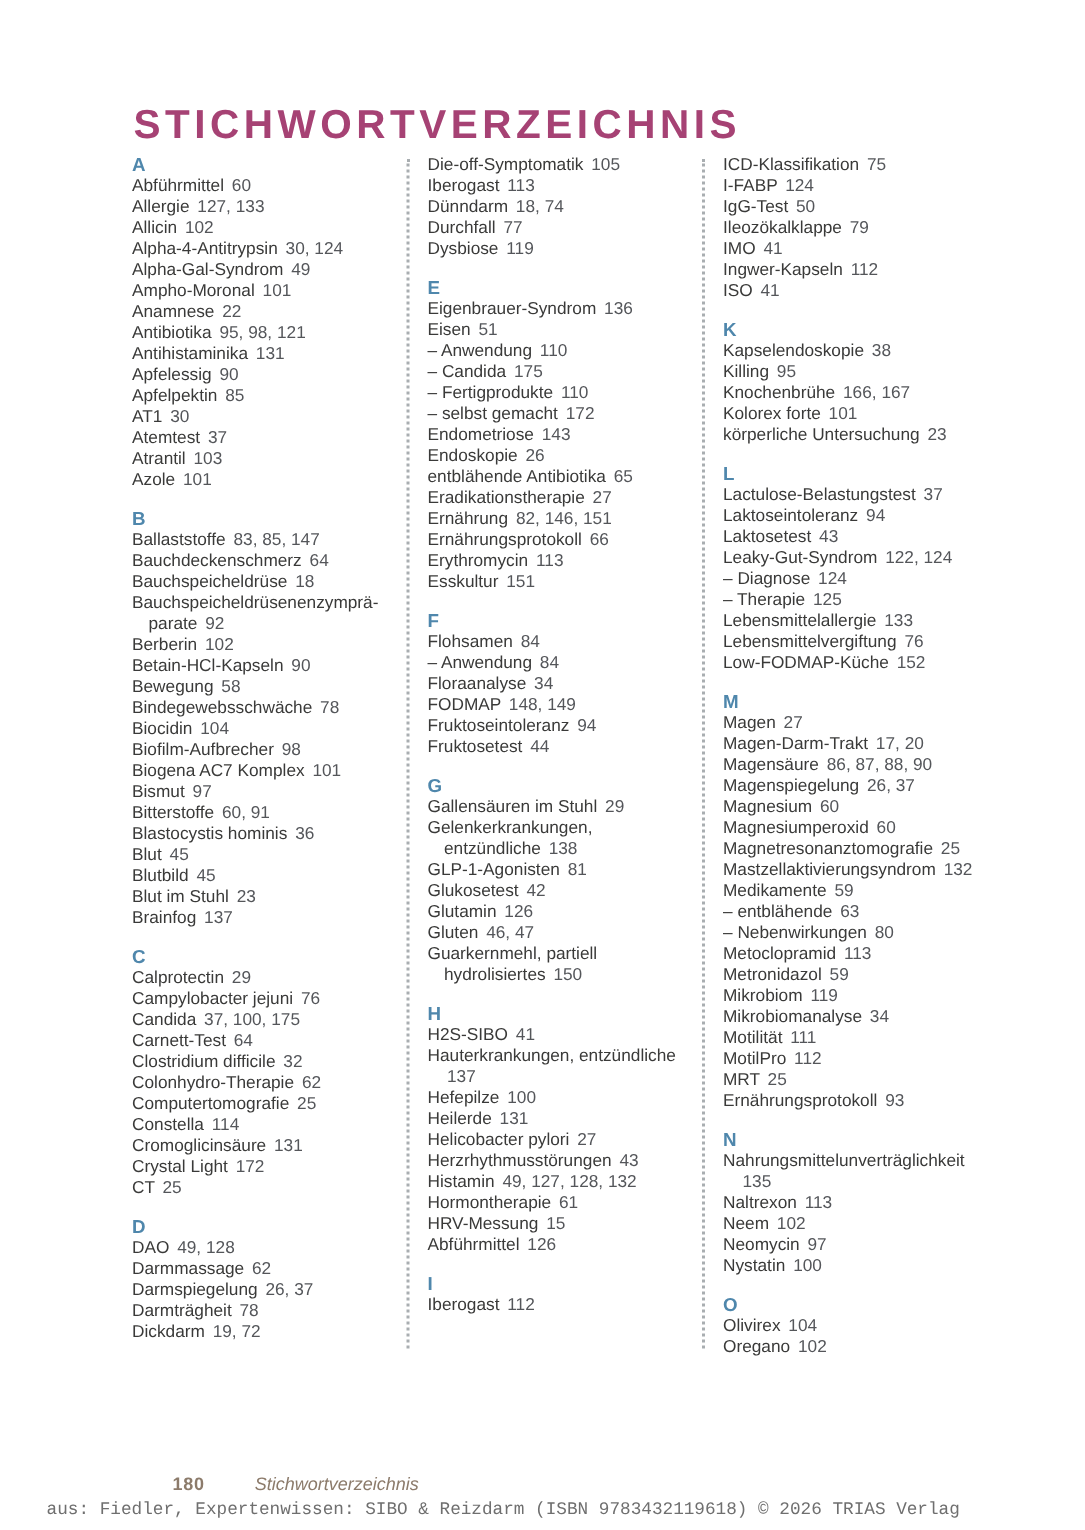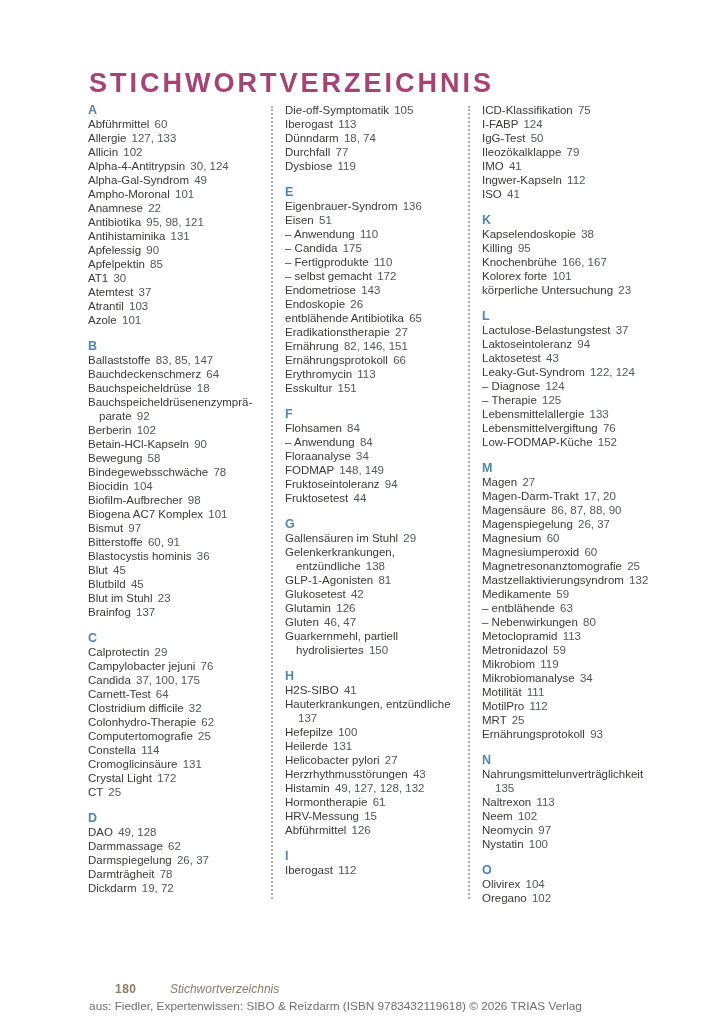--- a/index.html
+++ b/index.html
@@ -34,21 +34,21 @@
   }
   .entry .pg{color:#54565a;padding-left:2px;}
   .footer{
     position:absolute;left:115px;top:946px;
     font-size:12px;color:var(--footer,#8c7b6b);margin-top:36px;
   }
   .footer .pagenum{font-weight:bold;letter-spacing:0.5px;}
   .footer .seclabel{font-style:italic;margin-left:30px;}
   .caption{
     position:absolute;left:0;top:999px;width:671px;
-    text-align:center;font-size:11.8px;color:#6f6f6f;
+    text-align:center;font-size:11.8px;color:#6f6f6f;font-family:Liberation Mono, monospace;
   }
 </style>
 </head>
 <body>
 
 <h1 class="page-title">STICHWORTVERZEICHNIS</h1>
 
 <div class="columns">
     <div class="col">
       <div class="section">

